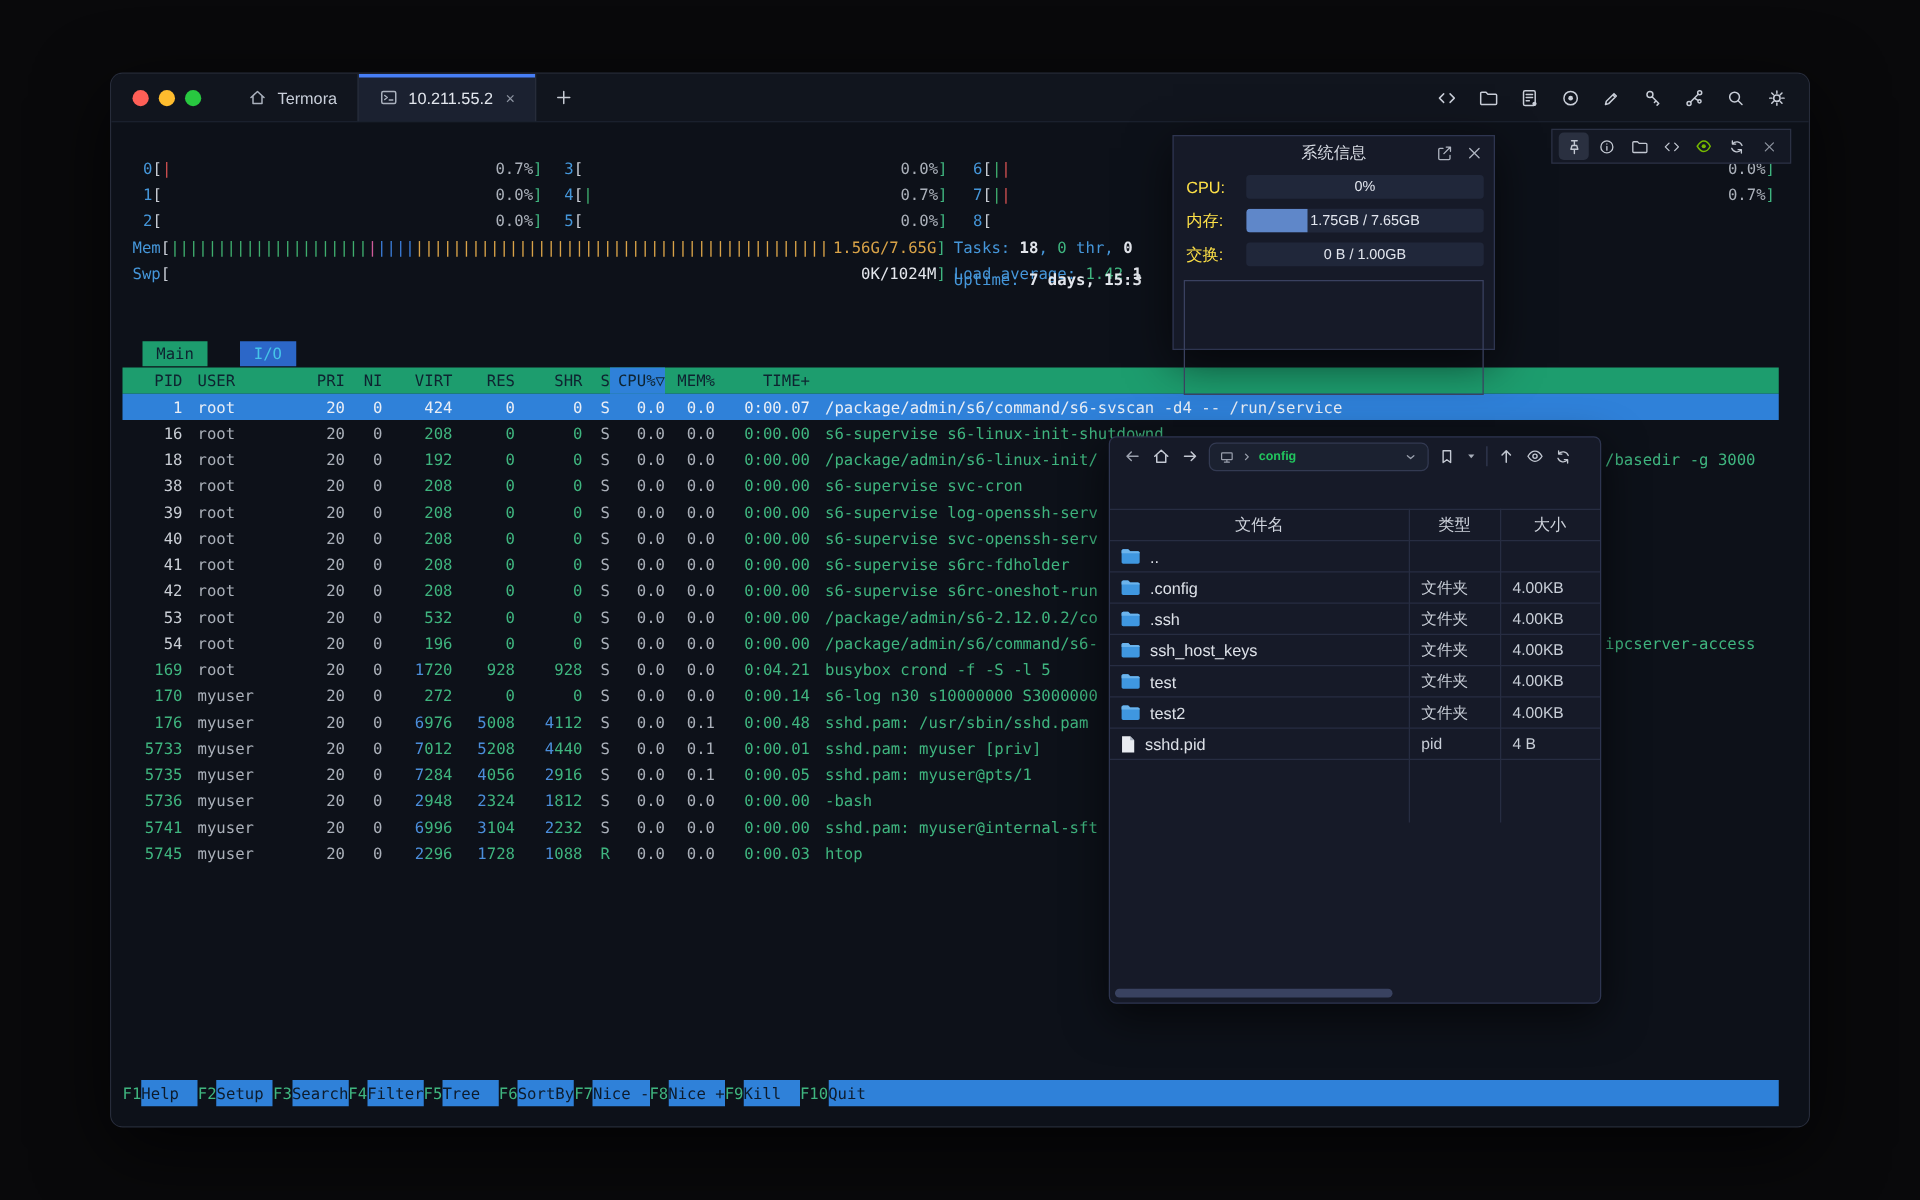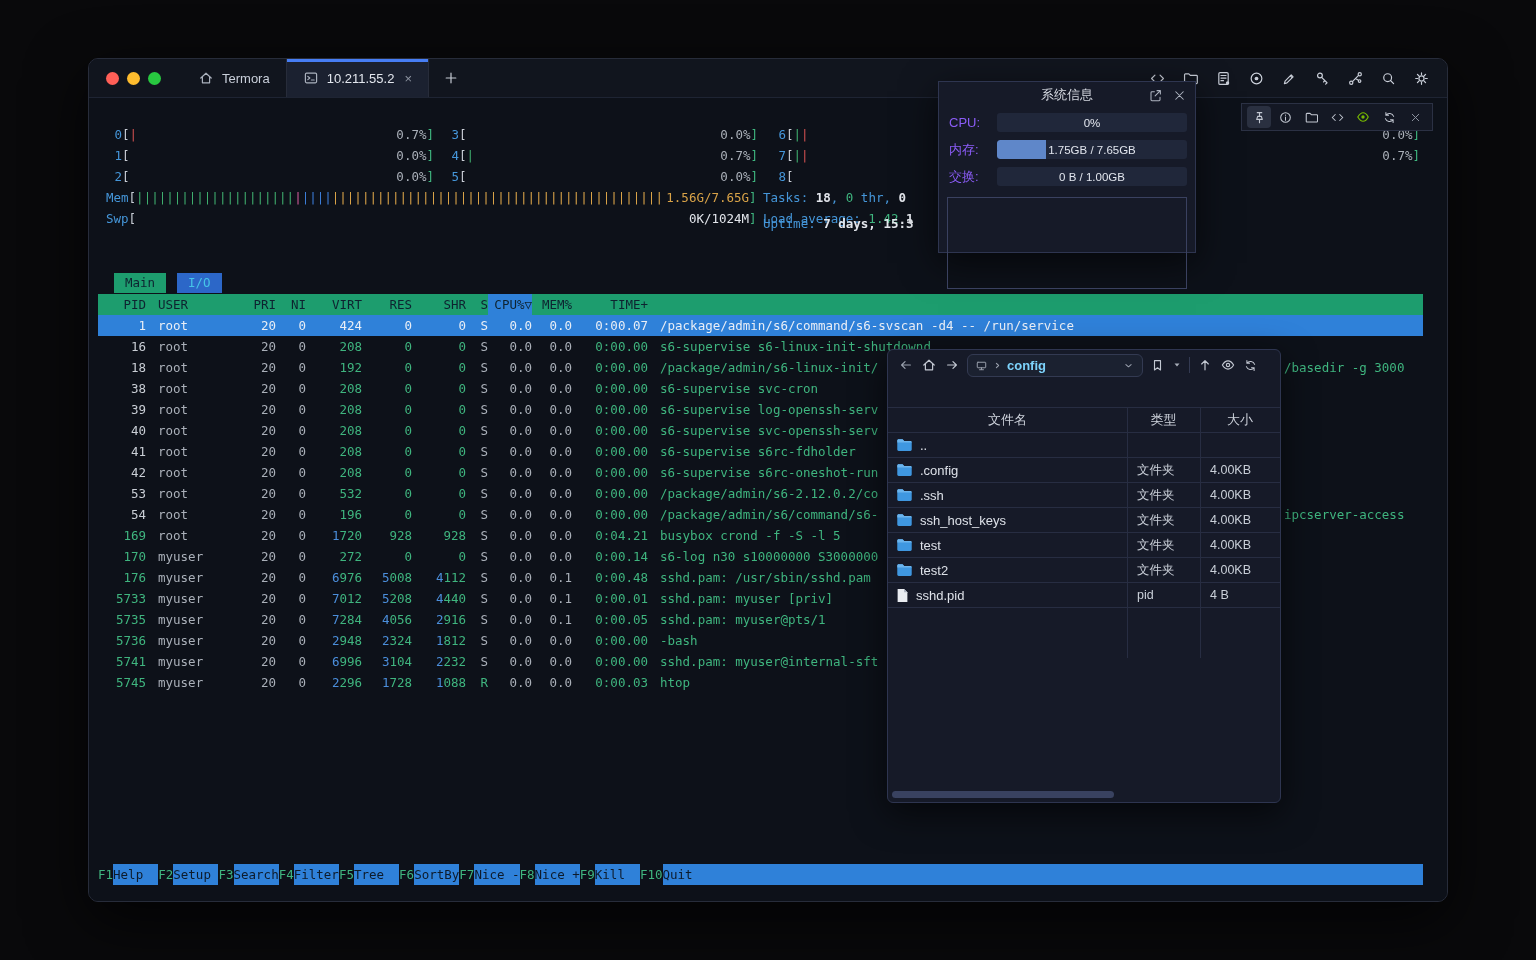--- a/index.html
+++ b/index.html
@@ -43,48 +43,48 @@
   .memline{position:absolute;left:8px;display:flex;height:21px;line-height:21px;white-space:pre}
   .mlabel{color:var(--label-blue)}
   .membar{width:613px;overflow:hidden;white-space:nowrap;display:flex}
   .membar .pipes{overflow:hidden;white-space:nowrap}
   .memtext{color:var(--orange);margin-left:auto}
   .swptext{color:var(--white);margin-left:auto}
   .stat{position:absolute;left:665px;height:21px;line-height:21px;white-space:pre}
   .lb{color:var(--label-blue)}.wh{color:var(--white);font-weight:bold}.gr{color:var(--green)}.gy{color:var(--gray)}.gy2{color:#c9ced5}.bl{color:var(--blue-num)}
   .httab{position:absolute;top:175px;height:20px;line-height:20px;padding:0 11px;font-size:12.5px}
   .httab.main{left:16px;background:var(--hdr-green);color:var(--hdr-text)}
-  .httab.io{left:79px;background:var(--io-bg);color:var(--io-text)}
+  .httab.io{left:94px;background:var(--io-bg);color:var(--io-text)}
   .pshead{position:absolute;left:0;top:196px;width:1325px;height:21px;line-height:21px;
     background:var(--hdr-green);color:var(--hdr-text);display:flex;white-space:pre;padding-left:8px}
   .pshead .hl{background:var(--sel-blue)}
   .psrows{position:absolute;left:0;top:217px;width:1325px}
   .prow{display:flex;height:21px;line-height:21px;white-space:pre;padding-left:8px}
   .prow.selected{background:var(--sel-blue)}
   .prow.selected span{color:#e9eef6}
   .c0{width:40px;text-align:right}.c1{width:92px;padding-left:12px}.c2{width:38px;text-align:right}
   .c3{width:30px;text-align:right}.c4{width:56px;text-align:right}.c5{width:50px;text-align:right}
   .c6{width:54px;text-align:right}.c7{width:22px;text-align:right}.c8{width:44px;text-align:right}
   .c9{width:40px;text-align:right}.c10{width:76px;text-align:right}
   .c11{flex:1;padding-left:12px;overflow:hidden;white-space:pre}
   .frag{position:absolute;left:1186px;height:21px;line-height:21px;color:var(--green);white-space:pre}
   .fnbar{position:absolute;left:0;top:766px;width:1325px;height:21px;line-height:21px;display:flex;white-space:pre}
   .fnbar .k{color:var(--green)}
   .fnbar .fl{background:var(--sel-blue);color:#0d1b2b}
   .fnbar .fl.last{flex:1}
   
   .panel{position:absolute;background:var(--panel-bg);border:1px solid var(--panel-border);
     box-shadow:0 10px 34px rgba(0,0,0,.6);color:var(--text-ui)}
-  .sysinfo{left:849px;top:22px;width:258px;height:172px;z-index:5}
+  .sysinfo{left:849px;top:49px;width:258px;height:172px;z-index:5}
   .ptitle{position:relative;height:27px;display:flex;align-items:center;justify-content:center;
     font-size:13px;color:#d6dae2;border-bottom:1px solid transparent}
   .ptitle .pticons{position:absolute;right:8px;top:0;height:27px;display:flex;align-items:center;gap:9px;color:#aeb4c0}
   .ptitle .ptleft{position:absolute;left:8px;top:0;height:27px;display:flex;align-items:center;color:#c3c8d2}
   .sirow{display:flex;align-items:center;gap:8px;padding:4px 8px 4px 10px}
-  .silabel{width:40px;font-size:13px;color:#8b5cf6}
+  .silabel{width:40px;font-size:13px;color:#fde047}
   .sbar{position:relative;flex:1;height:19px;background:#20273a;border-radius:3px;overflow:hidden}
   .sbar .fill{position:absolute;left:0;top:0;bottom:0;background:var(--mem-fill);border-radius:3px 0 0 3px}
   .sbar .btext{position:absolute;inset:0;display:flex;align-items:center;justify-content:center;
     font-size:11.5px;color:#e2e6ee}
   .fstable{position:absolute;left:8px;right:8px;top:115px;height:92px;border:1px solid #3a4160;font-size:13px}
   .fshead{display:flex;height:25px;border-bottom:1px solid #3a4160;color:#d2d6de}
   .fshead div{display:flex;align-items:center;justify-content:center}
   .fsrow{display:flex;height:26px;border-bottom:1px solid var(--row-line);color:#ccd1da}
   .fscol1{width:48%;border-right:1px solid #3a4160;padding-left:10px;display:flex;align-items:center}
   .fscol2{flex:1;padding-left:12px;display:flex;align-items:center}
@@ -93,21 +93,21 @@
   .minibar{position:absolute;left:1152px;top:44px;width:192px;height:28px;z-index:6;
     background:#141824;border:1px solid #2b3144;display:flex;align-items:center;gap:2px;padding:0 5px;color:#c3c8d2}
   .mbtn{width:25px;height:22px;display:flex;align-items:center;justify-content:center;border-radius:4px}
   .mbtn.active{background:#2a3040}
   .mbtn.dim{color:#8e94a0}
   
   .sftp{left:798px;top:290px;width:394px;height:454px;z-index:5;border-radius:6px}
   .sftptools{height:30px;display:flex;align-items:center;gap:7px;padding:0 10px;color:#c3c8d2}
   .pathbox{width:176px;height:23px;background:#1b2130;border:1px solid #333a52;border-radius:6px;
     display:flex;align-items:center;gap:4px;padding:0 7px;color:#9aa0ad}
-  .pathbox .plabel{font-size:13px;color:#7dd3fc;font-weight:bold}
+  .pathbox .plabel{font-size:10px;color:#22c55e;font-weight:bold}
   .pathbox .pcaret{margin-left:auto}
   .tdiv{width:1px;height:16px;background:#333a52}
   .ftablehead{position:absolute;left:0;top:57px;width:100%;height:26px;display:flex;
     border-top:1px solid var(--row-line);border-bottom:1px solid var(--row-line);
     font-size:13px;color:#ced3dc}
   .ftablehead div{display:flex;align-items:center;justify-content:center}
   .fh1{width:239px}.fh2{width:73px}.fh3{flex:1}
   .files{position:absolute;left:0;top:83px;width:100%}
   .frow{display:flex;height:25px;align-items:center;border-bottom:1px solid var(--row-line)}
   .fname{width:239px;display:flex;align-items:center;gap:7px;padding-left:8px;font-size:13px;color:#dde1e8;overflow:hidden;white-space:nowrap}

